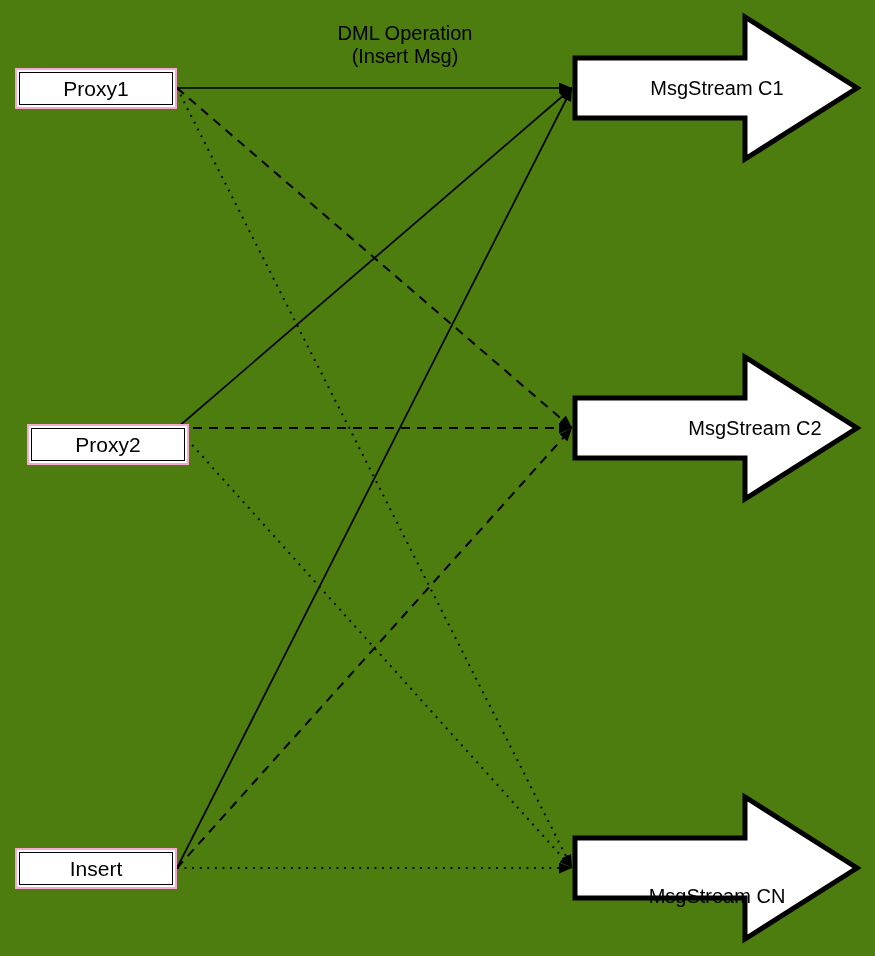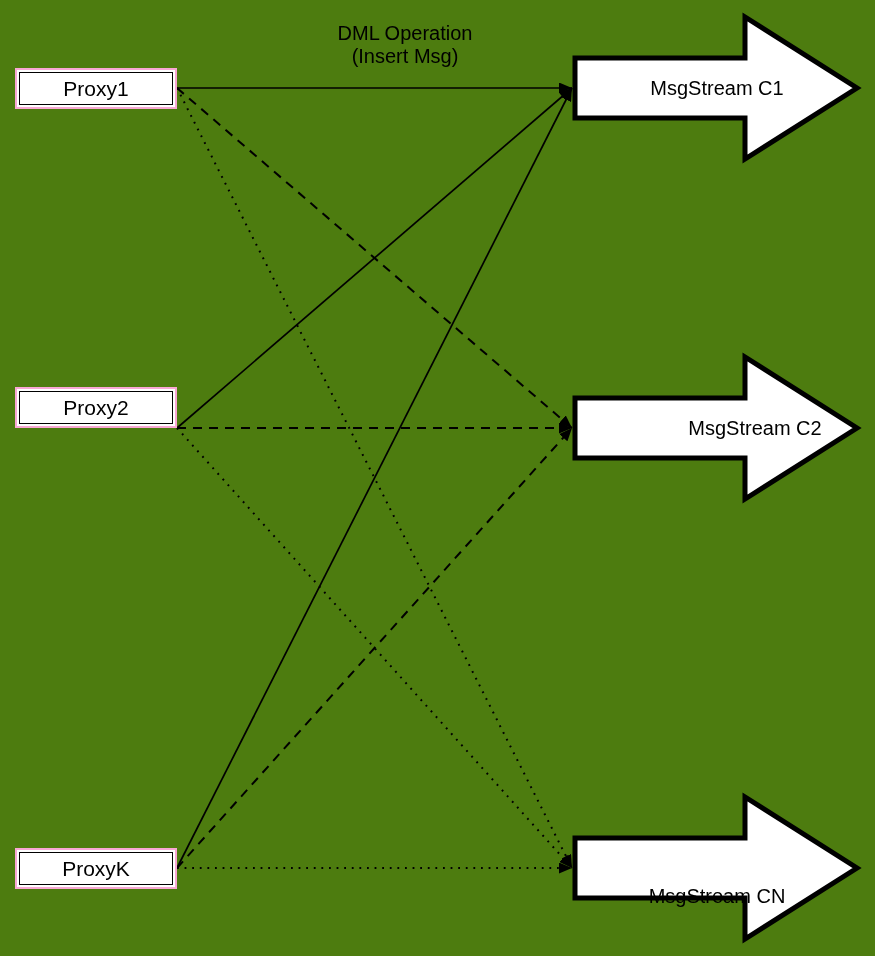--- a/index.html
+++ b/index.html
@@ -47,21 +47,21 @@
   .proxy-box .proxy-label {
     position: absolute;
     inset: 0;
     display: flex;
     align-items: center;
     justify-content: center;
     font-size: 21px;
     color: #000000;
   }
   #proxy-1 { top: 68px; }
-  #proxy-2 { top: 387px; }
+  #proxy-2 { top: 424px; margin-left: 12px; }
   #proxy-k { top: 848px; }
   .stream-label {
     position: absolute;
     left: 578px;
     width: 278px;
     height: 26px;
     line-height: 26px;
     text-align: center;
     font-size: 20px;
     color: #000000;
@@ -118,20 +118,20 @@
   <div class="proxy-box" id="proxy-1">
     <div class="inner-frame"></div>
     <div class="proxy-label">Proxy1</div>
   </div>
   <div class="proxy-box" id="proxy-2">
     <div class="inner-frame"></div>
     <div class="proxy-label">Proxy2</div>
   </div>
   <div class="proxy-box" id="proxy-k">
     <div class="inner-frame"></div>
-    <div class="proxy-label">ProxyK</div>
+    <div class="proxy-label">Insert</div>
   </div>
 
   <div class="stream-label" id="stream-label-1">MsgStream C1</div>
   <div class="stream-label" id="stream-label-2">MsgStream C2</div>
   <div class="stream-label" id="stream-label-n">MsgStream CN</div>
 
 </div>
 
 </body></html>

